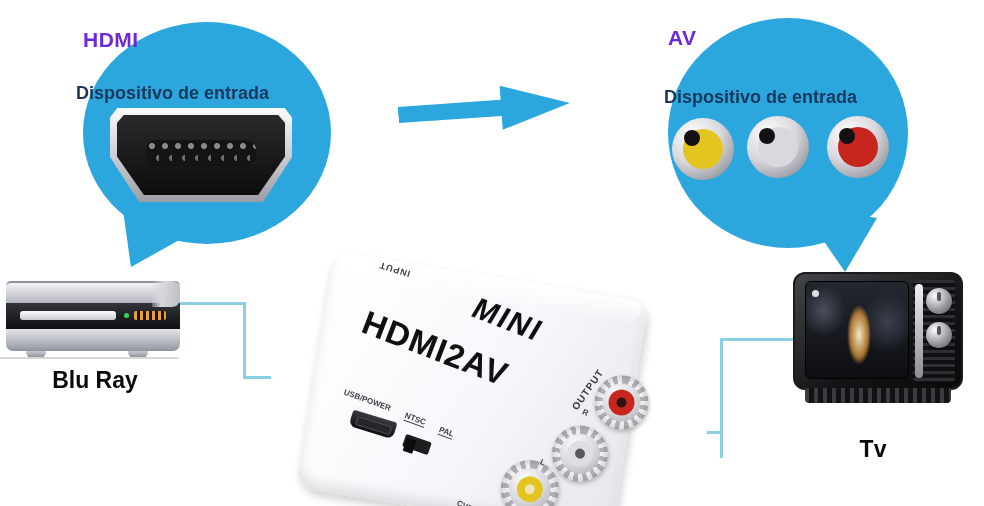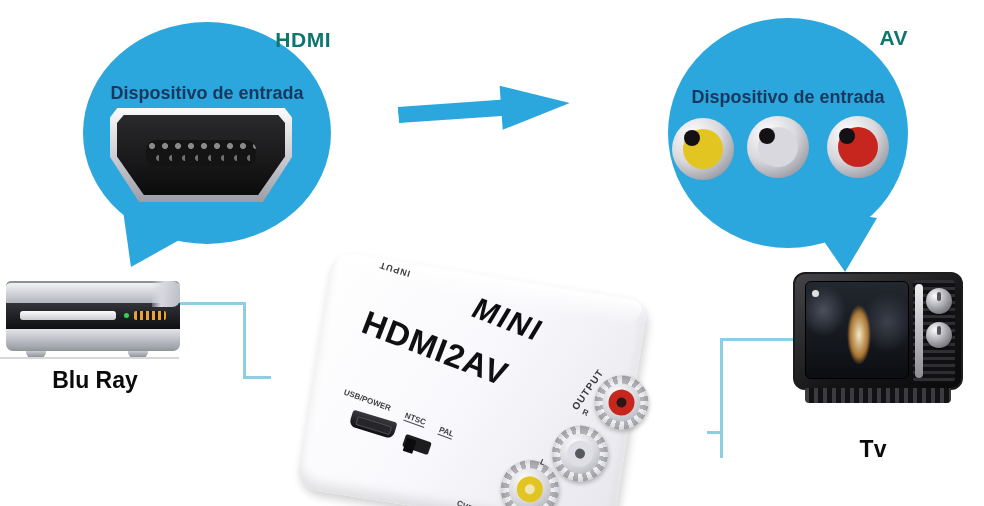--- a/index.html
+++ b/index.html
@@ -11,24 +11,24 @@
   .abs{position:absolute;}
 
   
   .bubble{background:#2BA7DE;border-radius:50%;}
   #bubble-in{left:83px;top:22px;width:248px;height:222px;}
   #bubble-in-tail{left:105px;top:183px;width:118px;height:84px;background:#2BA7DE;
     clip-path:polygon(12% 0,96% 42%,22% 100%);}
   #bubble-out{left:668px;top:18px;width:240px;height:230px;}
   #bubble-out-tail{left:793px;top:206px;width:84px;height:66px;background:#2BA7DE;
     clip-path:polygon(8% 0,100% 18%,62% 100%);}
-  .bubble-title{color:#0f766e;font-weight:bold;font-size:21px;text-align:right;letter-spacing:.5px;}
+  .bubble-title{color:#6d28d9;font-weight:bold;font-size:21px;text-align:left;letter-spacing:.5px;}
   #in-title{left:83px;top:28px;width:248px;}
   #out-title{left:668px;top:26px;width:240px;}
-  .bubble-sub{color:#17375D;font-weight:bold;font-size:18px;text-align:center;}
+  .bubble-sub{color:#17375D;font-weight:bold;font-size:18px;text-align:left;}
   #in-sub{left:76px;top:83px;width:262px;}
   #out-sub{left:664px;top:87px;width:248px;}
 
   
   #hdmi-port{left:110px;top:108px;width:182px;height:94px;}
   .hdmi-shape{clip-path:polygon(4% 0,96% 0,100% 10%,100% 52%,84% 100%,16% 100%,0 52%,0 10%);}
   #hdmi-outer{left:0;top:0;width:182px;height:94px;background:linear-gradient(#fbfbfd,#c4c4cb 60%,#9d9da6);}
   #hdmi-inner{left:7px;top:7px;width:168px;height:80px;background:linear-gradient(#2a2a2c,#0c0c0d);}
   #hdmi-pins{left:36px;top:32px;width:110px;height:26px;background-color:#141414;
     background-image:radial-gradient(circle at 6px 6px,#8a8a8a 2.6px,transparent 3.4px),

